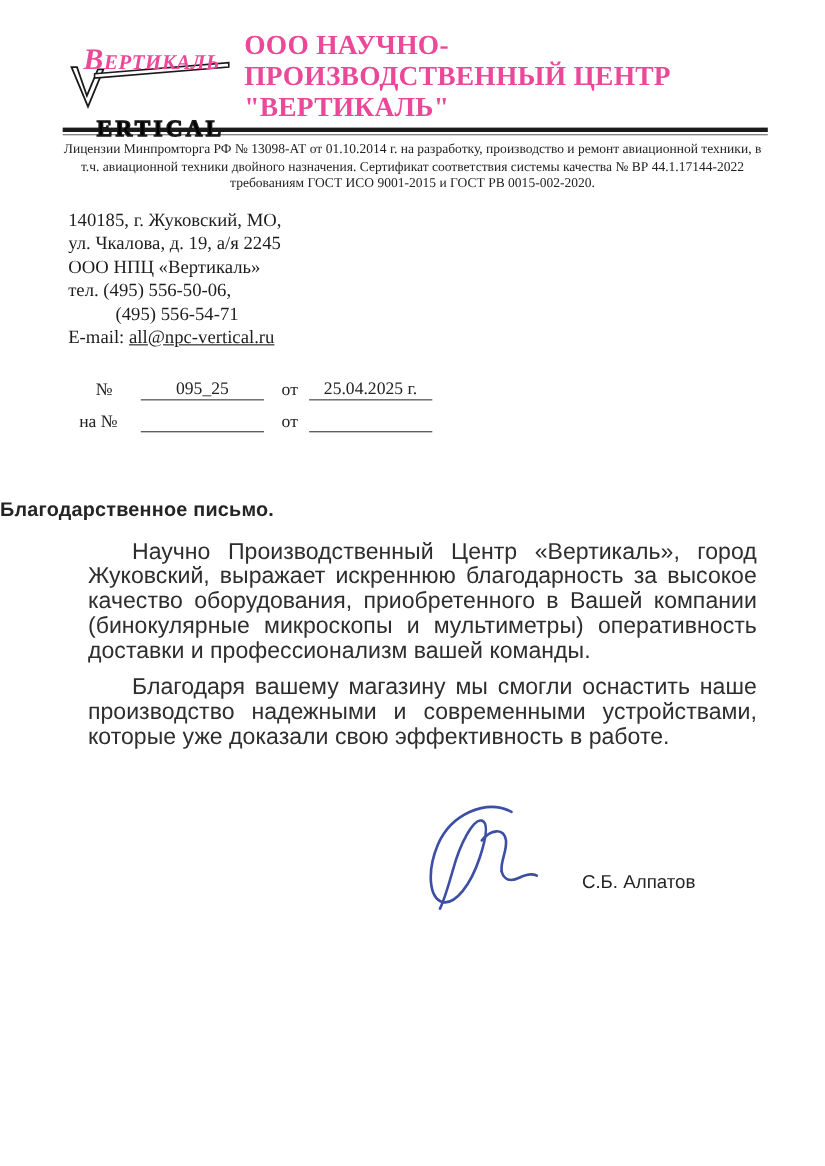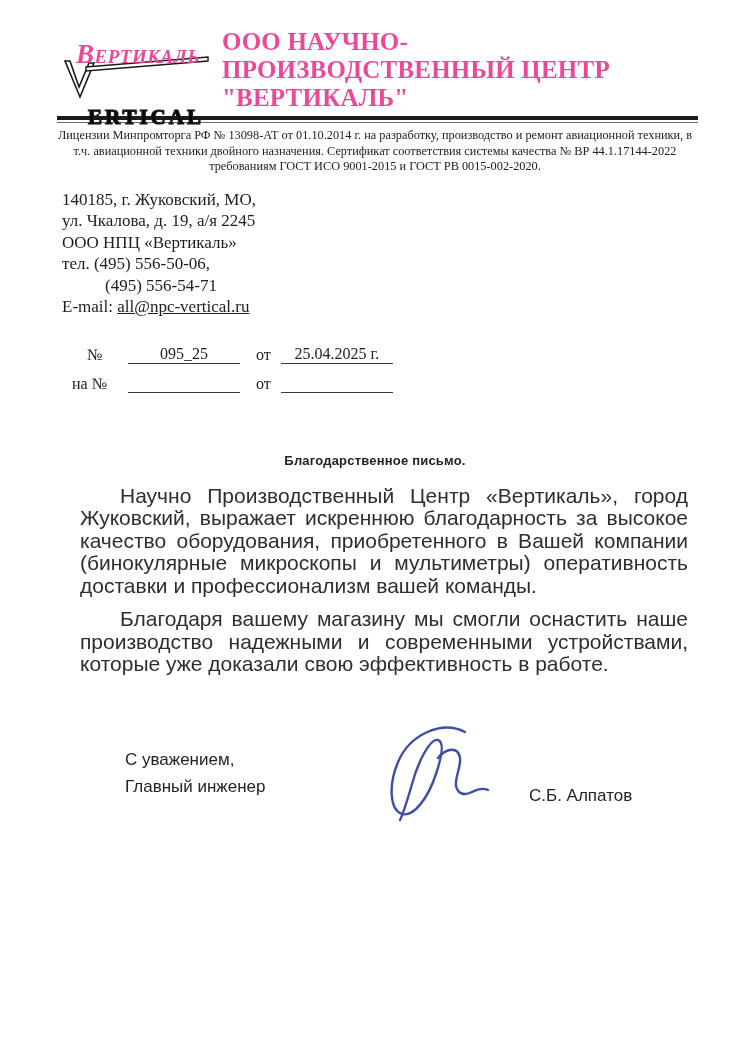--- a/index.html
+++ b/index.html
@@ -66,23 +66,23 @@
   .ref-line {
     display: inline-block; border-bottom: 1.3px solid #3a3a3a;
     text-align: center; height: 20px; line-height: 20px;
   }
   .ref-line.num  { width: 112px; margin-left: 10px; }
   .ref-ot { display: inline-block; margin: 0 10px 0 16px; }
   .ref-line.date { width: 112px; }
 
   
   .letter-title {
-    margin-top: 60px; text-align: center;
+    margin-top: 60px; 
     font-family: "Liberation Sans", sans-serif;
-    font-weight: bold; font-size: 13px; color: #242424;
+    font-weight: bold; font-size: 18px; color: #242424;
     letter-spacing: 0.2px;
   }
   .body-text {
     margin: 17px 62px 0 80px;
     font-family: "Liberation Sans", sans-serif;
     font-size: 21px; line-height: 22.5px;
     color: #2e2e2e;
     text-align: justify;
   }
   .body-text p { text-indent: 40px; margin-bottom: 11px; }
@@ -152,24 +152,20 @@
   </div>
 
   <div class="letter-title">Благодарственное письмо.</div>
 
   <div class="body-text">
     <p>Научно Производственный Центр «Вертикаль», город Жуковский, выражает искреннюю благодарность за высокое качество оборудования, приобретенного в Вашей компании (бинокулярные микроскопы и мультиметры) оперативность доставки и профессионализм вашей команды.</p>
     <p>Благодаря вашему магазину мы смогли оснастить наше производство надежными и современными устройствами, которые уже доказали свою эффективность в работе.</p>
   </div>
 
   <div class="sign-row">
-    <div class="sign-left">
-      <div>С уважением,</div>
-      <div>Главный инженер</div>
-    </div>
     <svg class="signature-svg" width="120" height="112" viewBox="0 0 120 112">
       <g fill="none" stroke-width="2.4" stroke-linecap="round" stroke-linejoin="round">
         <path class="sig-stroke" d="M93,14 C70,2 38,16 26,44 C16,68 18,92 30,96 C42,99 56,80 64,56 C70,38 72,24 66,22 C58,20 46,44 40,66 C36,80 32,94 28,102" stroke="#3d4fa4"></path>
         <path class="sig-stroke" d="M66,40 C74,30 86,28 88,40 C89,50 83,58 84,68" stroke="#3d4fa4"></path>
         <path class="sig-stroke" d="M84,68 C86,76 92,78 100,74 C106,71 112,70 116,72" stroke="#3d4fa4"></path>
       </g>
     </svg>
     <div class="sign-name">С.Б. Алпатов</div>
   </div>
 

